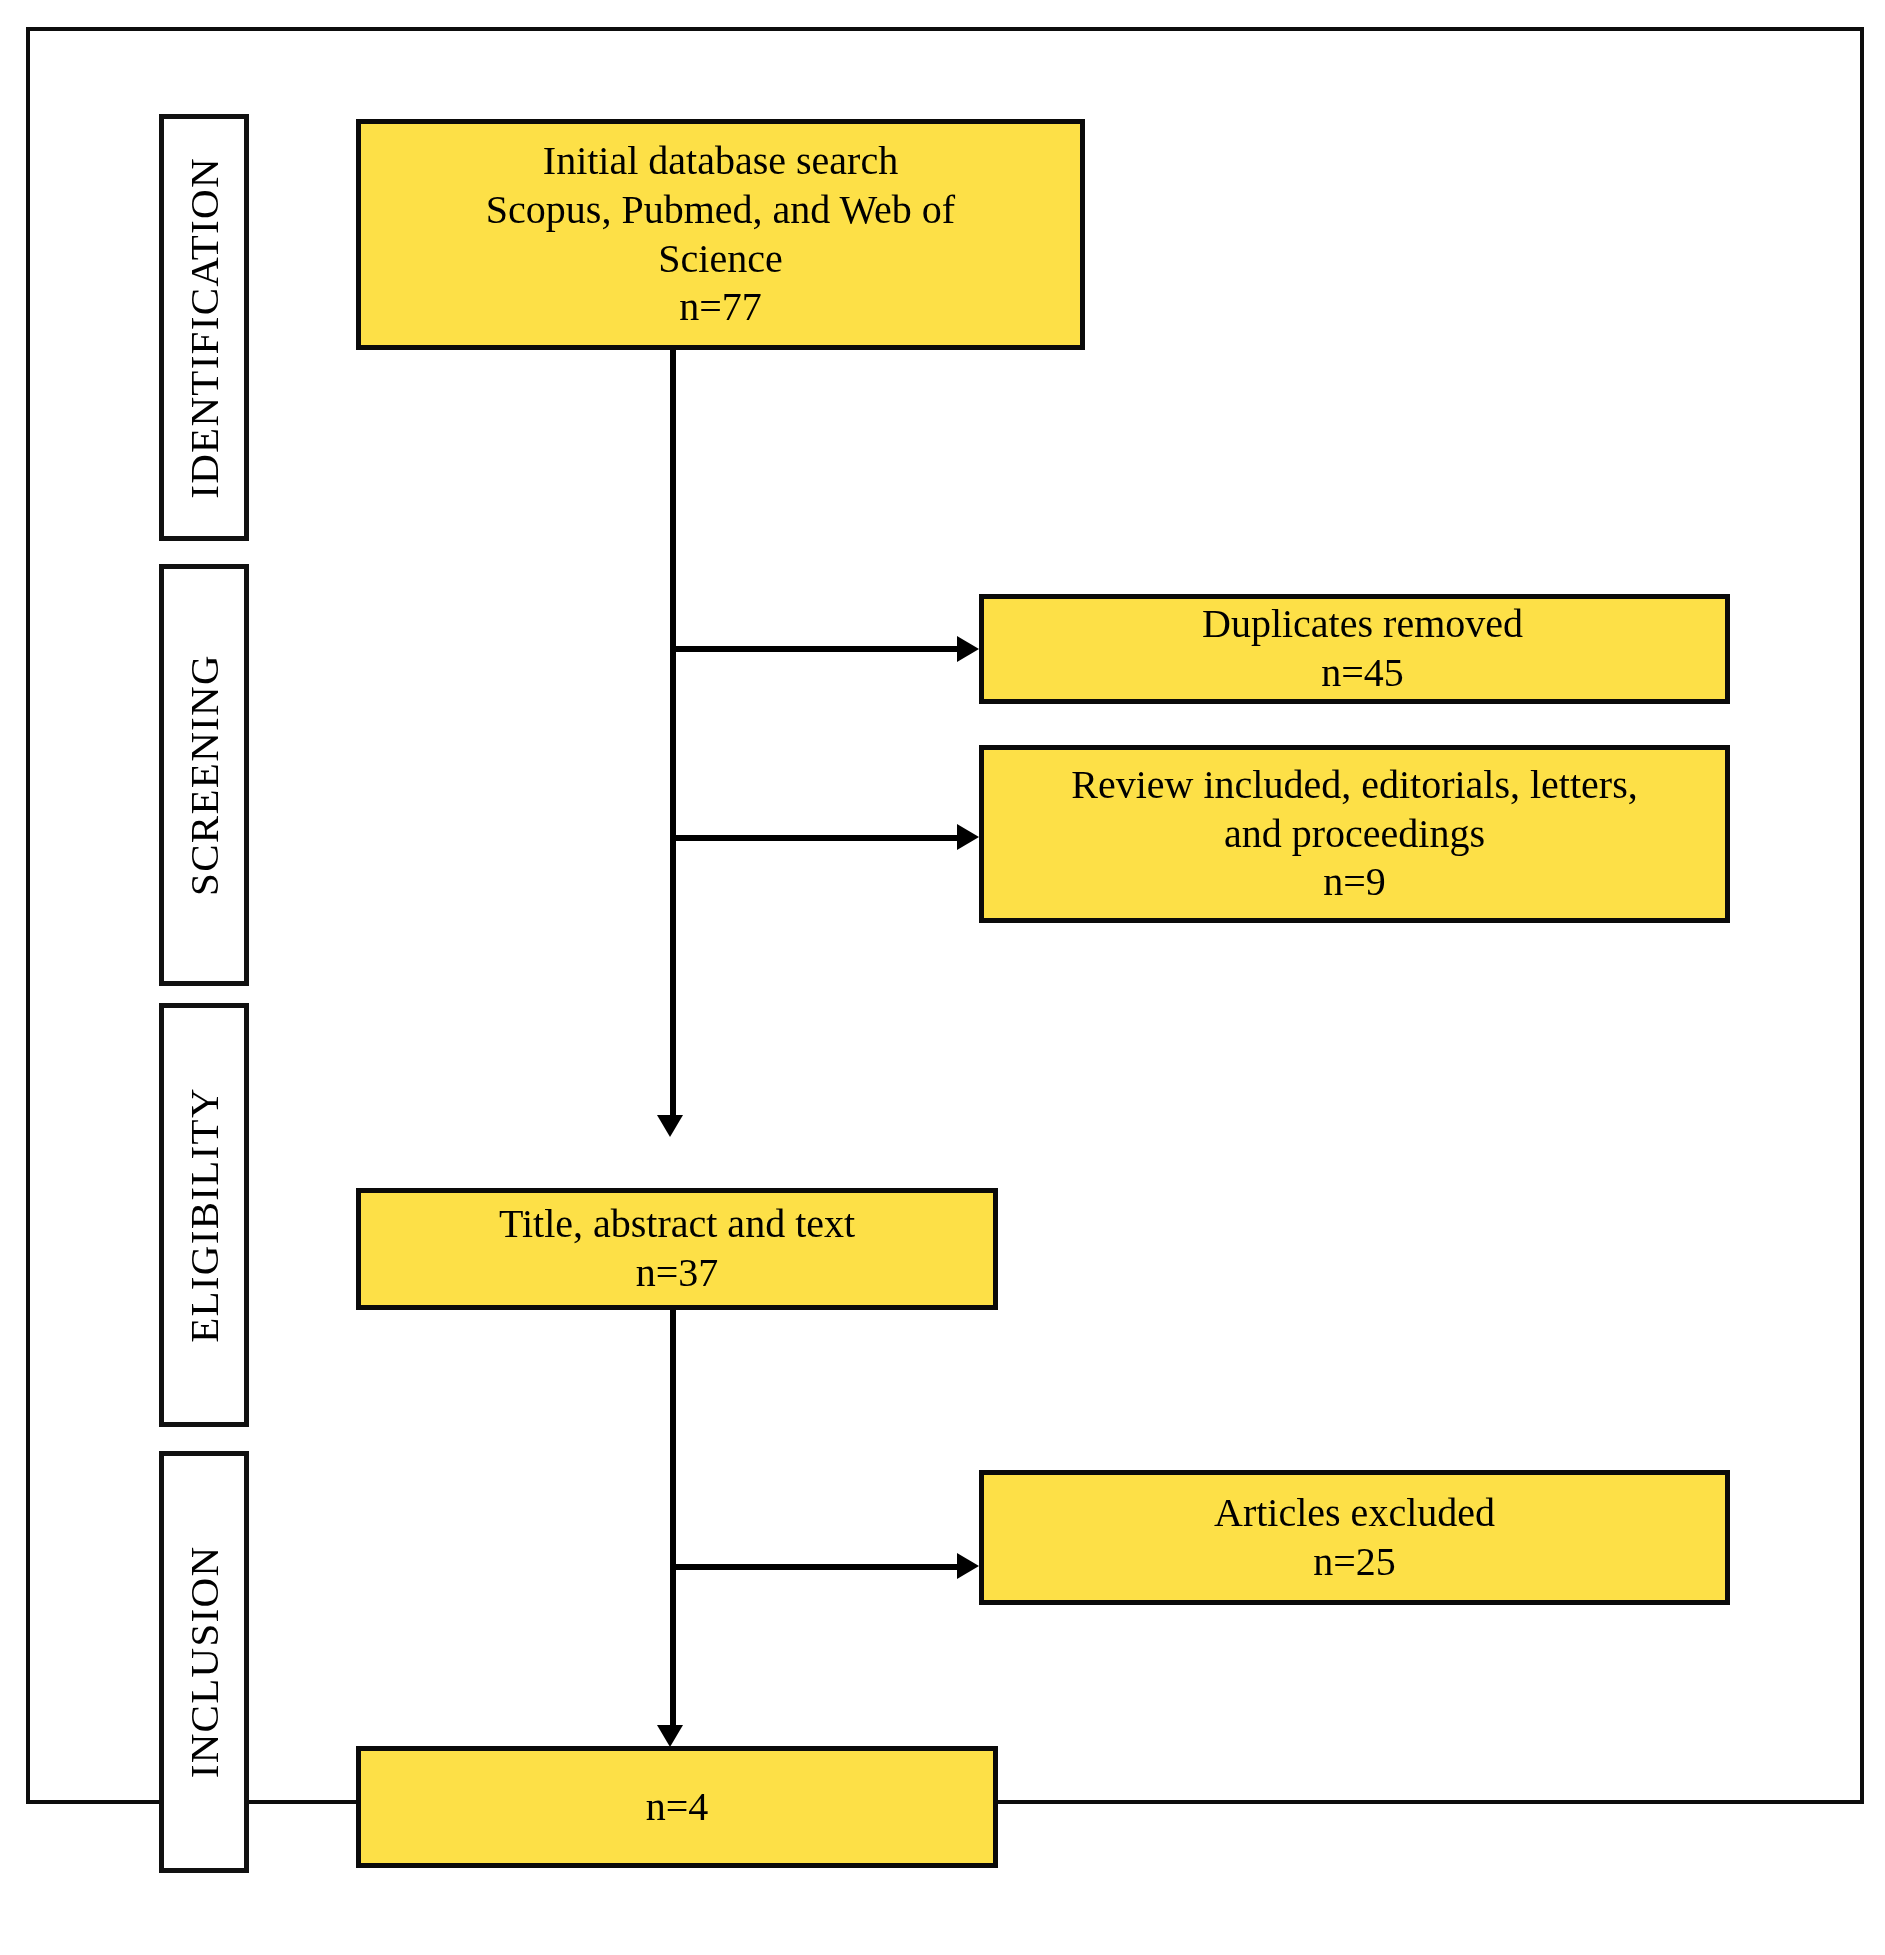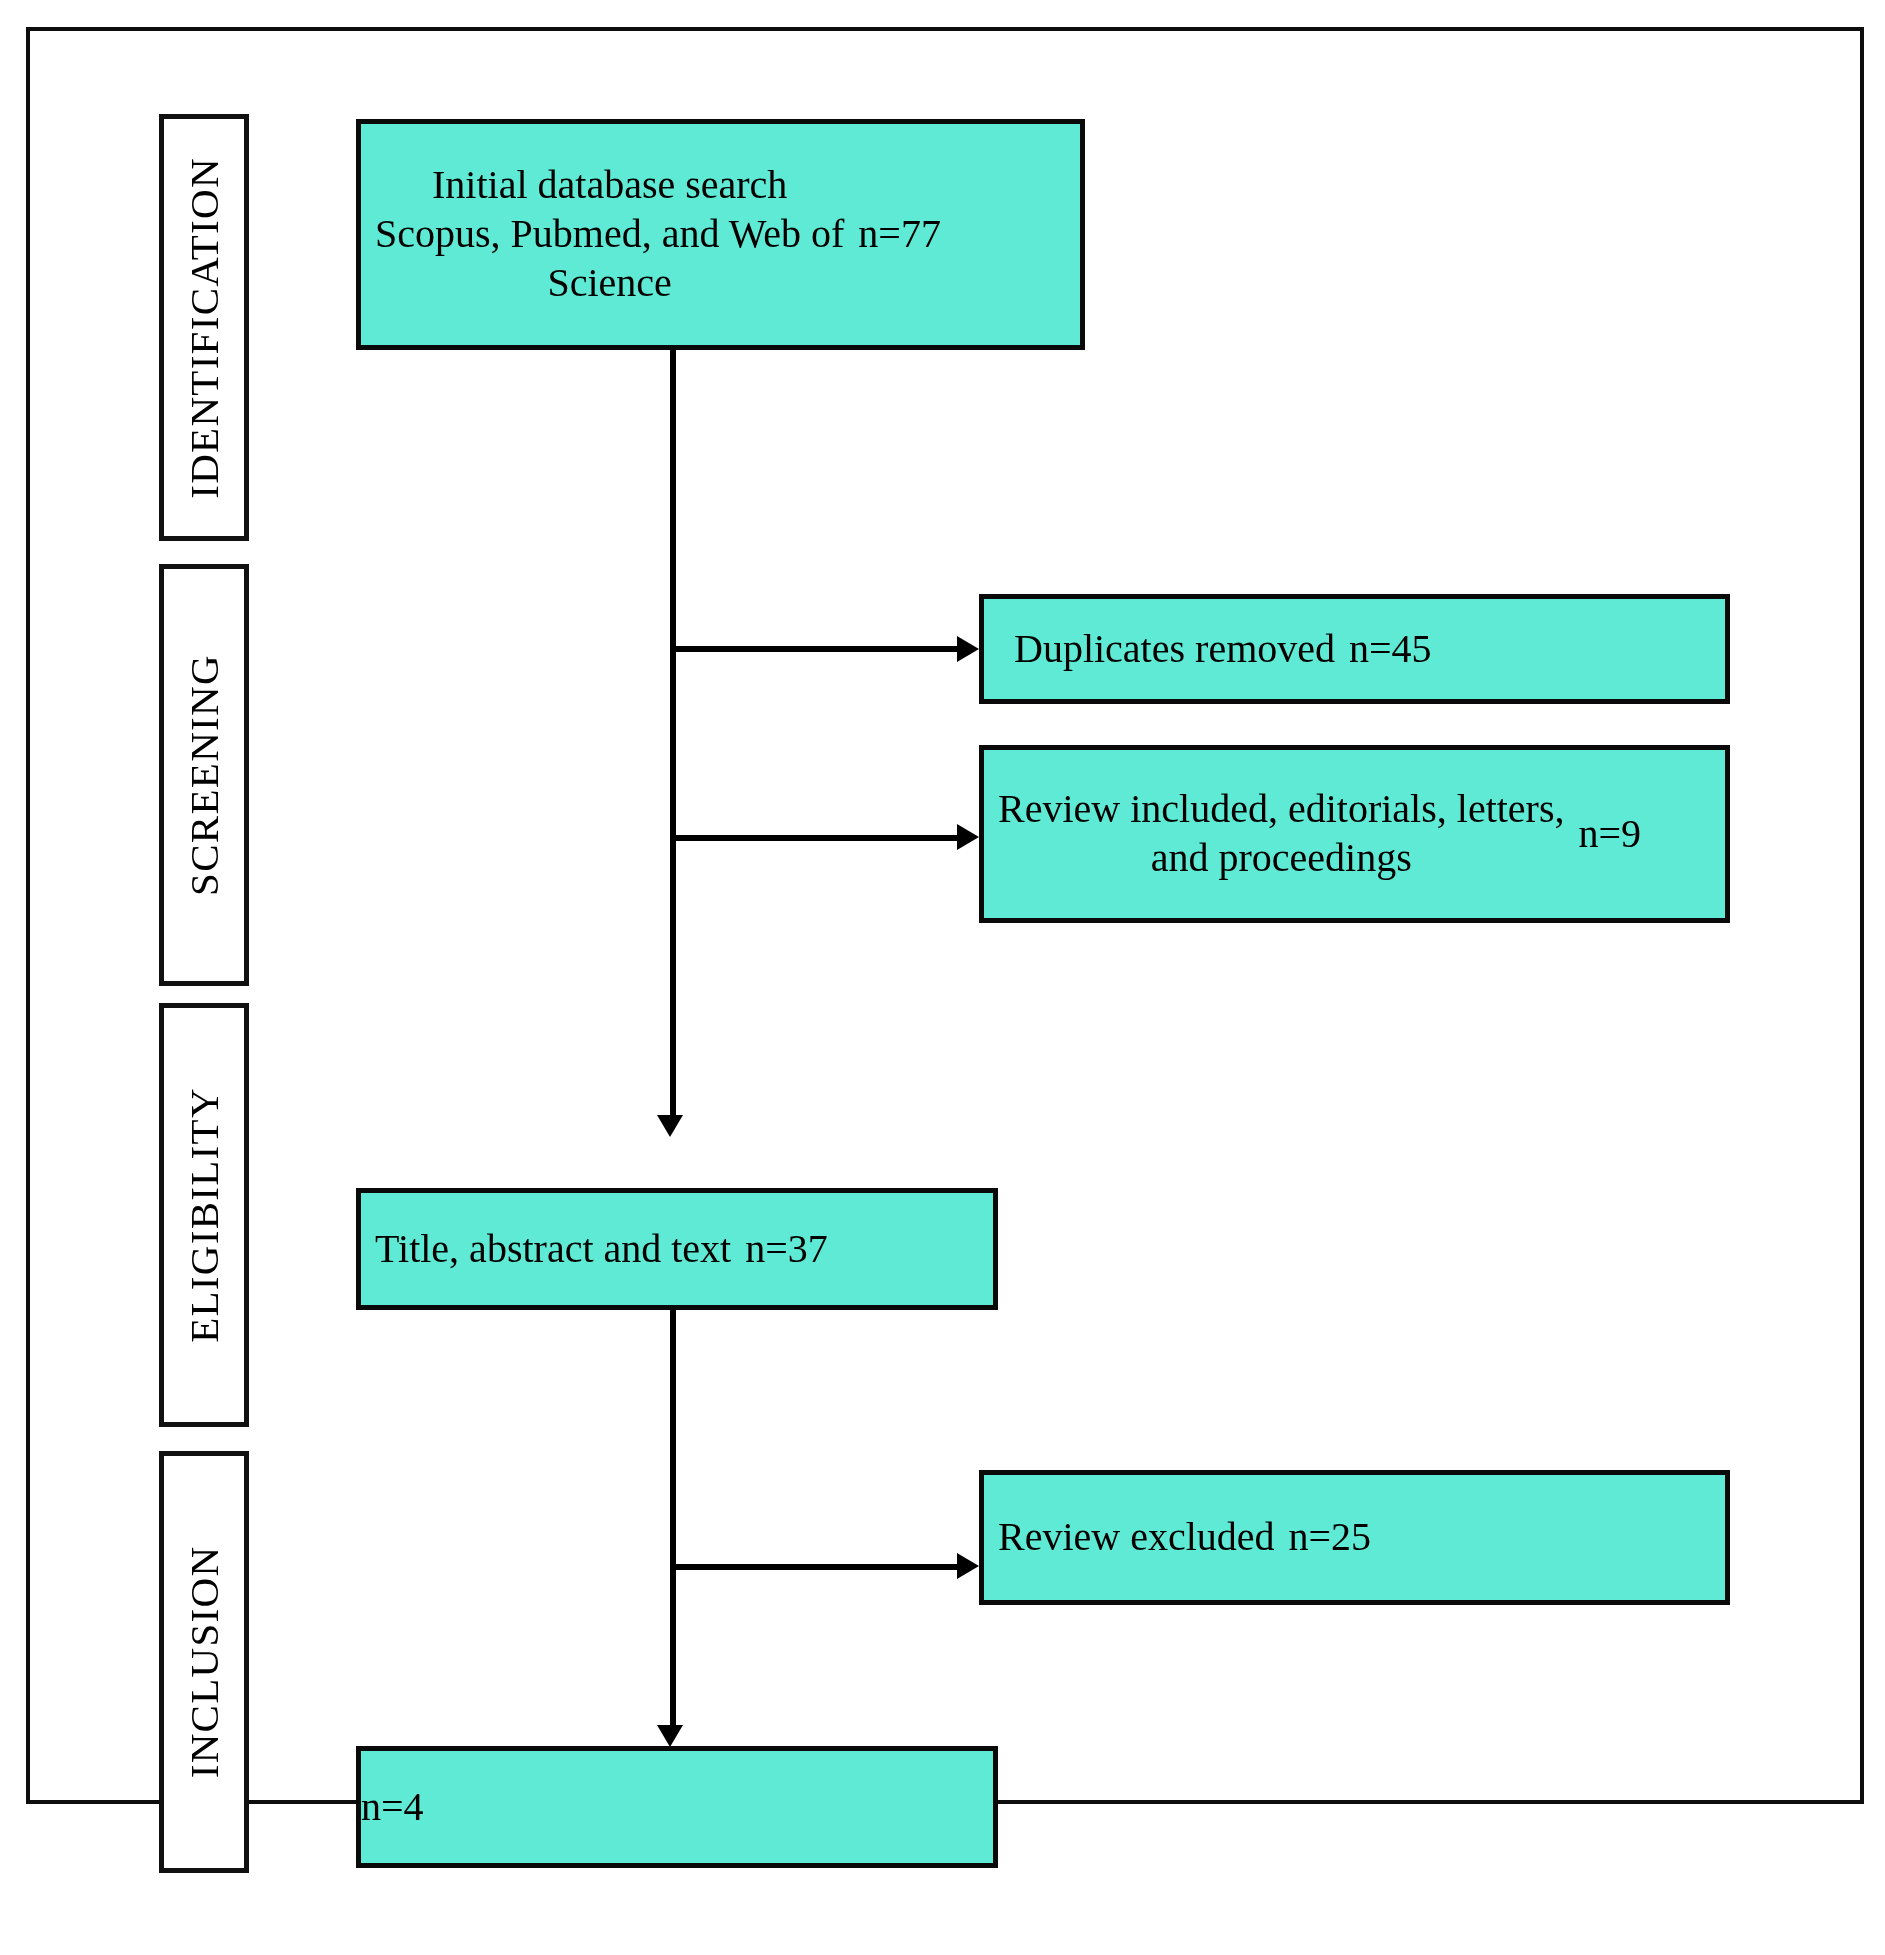--- a/index.html
+++ b/index.html
@@ -48,24 +48,25 @@
     letter-spacing: 1.3px;
     font-weight: 400;
     color: #000000;
     font-family: "Liberation Serif", "DejaVu Serif", serif;
   }
   
   .flow-box {
     position: absolute;
     border: 5.1px solid #0a0a0a;
     box-sizing: border-box;
-    background: #5eead4;
+    background: #fde047;
     display: flex;
-    flex-direction: row;
+    flex-direction: column;
     align-items: center;
+    justify-content: center;
     text-align: center;
     color: #000000;
   }
   .flow-box .line {
     font-size: 40px;
     line-height: 1.22;
     white-space: pre-line;
     padding: 0 14px;
     font-family: "Liberation Serif", "DejaVu Serif", serif;
   }
@@ -157,21 +158,21 @@
 and proceedings</div>
     <div class="count">n=9</div>
   </div>
 
   <div class="flow-box" style="left:356px; top:1188px; width:642px; height:122px;">
     <div class="line">Title, abstract and text</div>
     <div class="count">n=37</div>
   </div>
 
   <div class="flow-box" style="left:979px; top:1470px; width:751px; height:135px;">
-    <div class="line">Review excluded</div>
+    <div class="line">Articles excluded</div>
     <div class="count">n=25</div>
   </div>
 
   <div class="flow-box" style="left:356px; top:1746px; width:642px; height:122px;">
     <div class="count">n=4</div>
   </div>
 
 </div>
 
 

